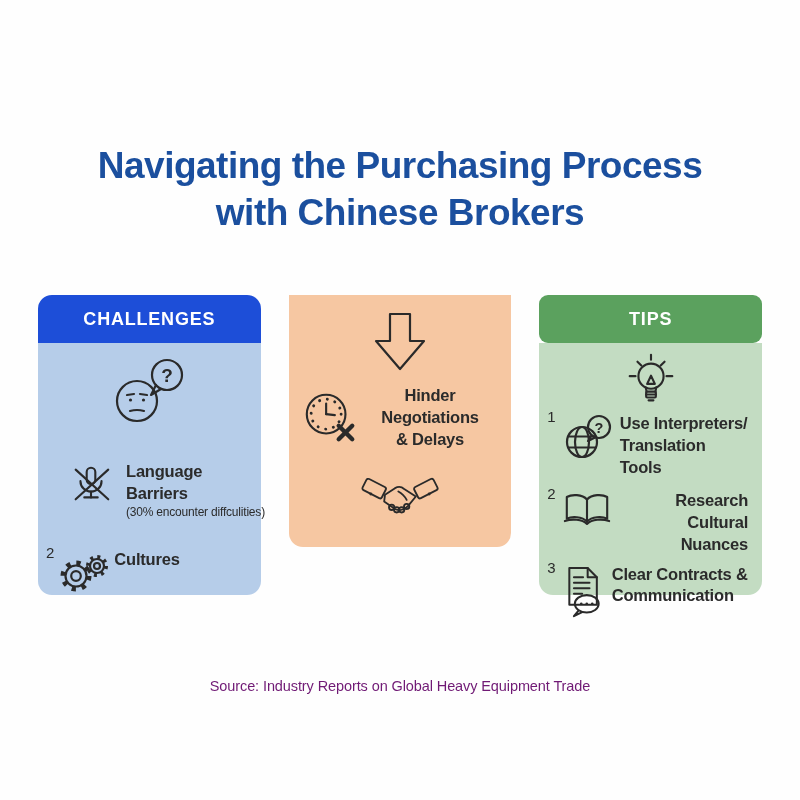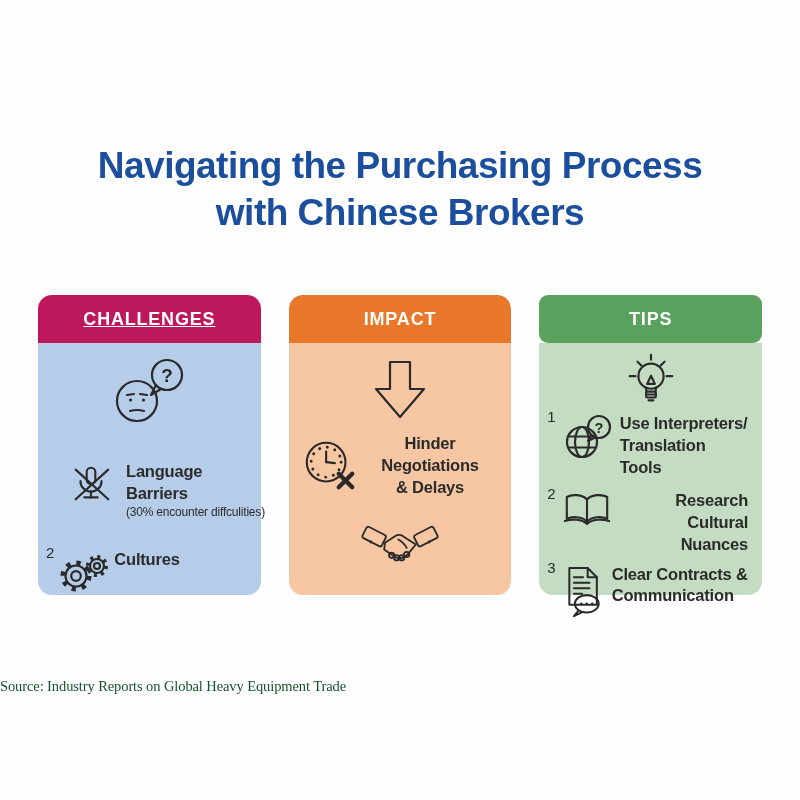--- a/index.html
+++ b/index.html
@@ -56,37 +56,37 @@
   
   .tp-top { margin-top: 8px; }
   .tp-item { padding-left: 8px; gap: 6px; }
   .tp-item .txt { flex: 1; padding-right: 14px; }
   .tp-item1 { margin-top: 2px; }
   .tp-item2 { margin-top: 12px; }
   .tp-item2 .txt { text-align: right; }
   .tp-item3 { margin-top: 8px; }
   .source {
     position: absolute; top: 678px; left: 0; right: 0;
-    text-align: left; font-size: 14.5px; color: #14532d; letter-spacing: -0.1px; font-family: Liberation Serif, serif;
+    text-align: center; font-size: 14.5px; color: #701a75; letter-spacing: -0.1px;
   }
 </style>
 </head>
 <body>
 
 <div class="canvas">
 
   <div class="title" style="color: rgb(27, 79, 158);">
     <div>Navigating the Purchasing Process</div>
     <div>with Chinese Brokers</div>
   </div>
 
   <div class="columns">
 
     <div class="column">
-      <div class="col-header" style="background-color: #be185d; text-decoration: underline;">
+      <div class="col-header" style="background-color: #1d4ed8;">
         <span>CHALLENGES</span>
       </div>
       <div class="col-body" style="background-color: rgb(182, 205, 233);">
 
         <div class="top-icon ch-top">
           <svg width="88" height="72" viewBox="0 0 88 72">
             <g class="ic">
               <circle cx="32" cy="46" r="20"></circle>
               <path d="M22,40 L29,39"></path>
               <path d="M35,39 L42,40"></path>
@@ -135,23 +135,20 @@
           </span>
           <div>
             <div class="txt">Cultures</div>
           </div>
         </div>
 
       </div>
     </div>
 
     <div class="column">
-      <div class="col-header" style="background-color: rgb(233, 119, 42);">
-        <span>IMPACT</span>
-      </div>
       <div class="col-body" style="background-color: rgb(246, 199, 162);">
 
         <div class="top-icon im-top">
           <svg width="56" height="62" viewBox="0 0 56 62">
             <path class="ic" stroke-width="2.6" d="M18,3 L38,3 L38,30 L52,30 L28,58 L4,30 L18,30 Z"></path>
           </svg>
         </div>
 
         <div class="item im-item">
           <span>

